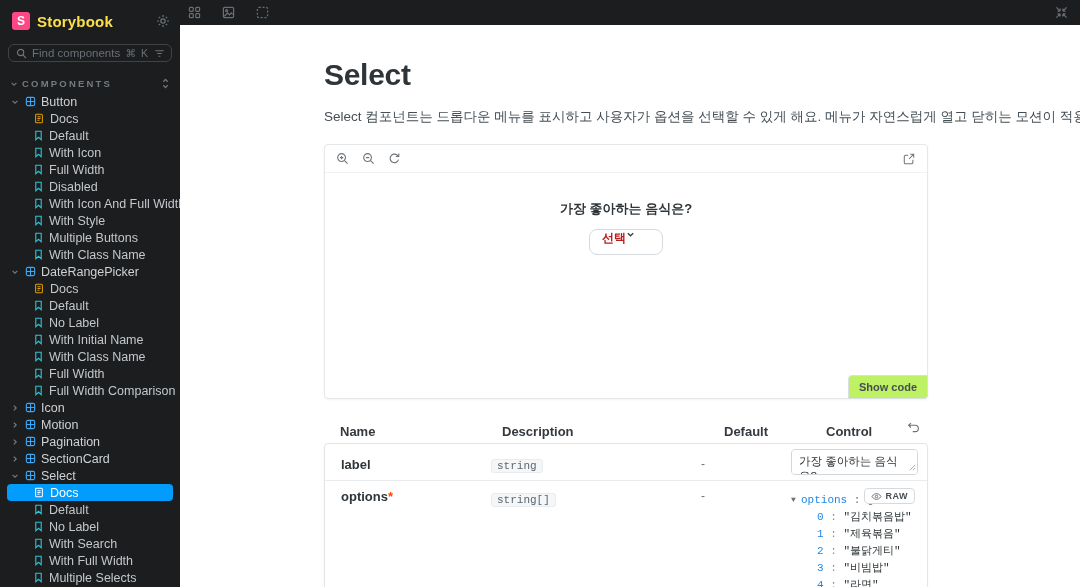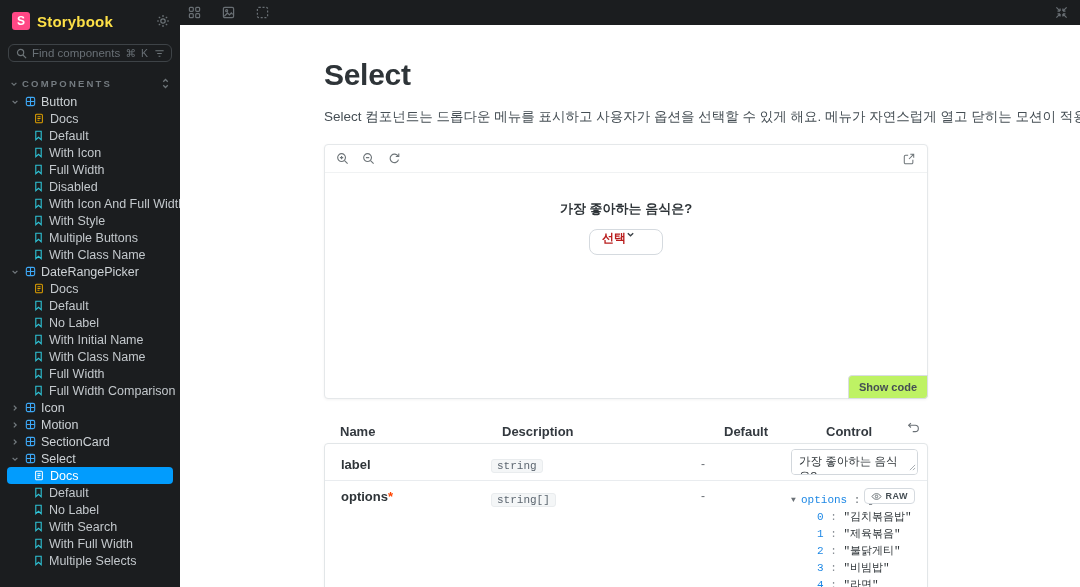--- a/index.html
+++ b/index.html
@@ -303,20 +303,34 @@
               <path d="M3.5 2l3 3-3 3"></path>
             </svg>
           </span>
           <span class="icon">
             <svg width="11" height="11" viewBox="0 0 14 14" fill="none" stroke="#3DA8F6" stroke-width="1.4">
               <rect x="1.7" y="1.7" width="10.6" height="10.6" rx="2"></rect>
               <path d="M7 1.7v10.6M1.7 7h10.6"></path>
             </svg>
           </span>
           <span class="label">Motion</span>
+        </div>
+        <div class="tree-item component">
+          <span class="icon chev">
+            <svg width="8" height="8" viewBox="0 0 10 10" fill="none" stroke="currentColor" stroke-width="1.5">
+              <path d="M3.5 2l3 3-3 3"></path>
+            </svg>
+          </span>
+          <span class="icon">
+            <svg width="11" height="11" viewBox="0 0 14 14" fill="none" stroke="#3DA8F6" stroke-width="1.4">
+              <rect x="1.7" y="1.7" width="10.6" height="10.6" rx="2"></rect>
+              <path d="M7 1.7v10.6M1.7 7h10.6"></path>
+            </svg>
+          </span>
+          <span class="label">Pagination</span>
         </div>
         <div class="tree-item component">
           <span class="icon chev">
             <svg width="8" height="8" viewBox="0 0 10 10" fill="none" stroke="currentColor" stroke-width="1.5">
               <path d="M3.5 2l3 3-3 3"></path>
             </svg>
           </span>
           <span class="icon">
             <svg width="11" height="11" viewBox="0 0 14 14" fill="none" stroke="#3DA8F6" stroke-width="1.4">
               <rect x="1.7" y="1.7" width="10.6" height="10.6" rx="2"></rect>

